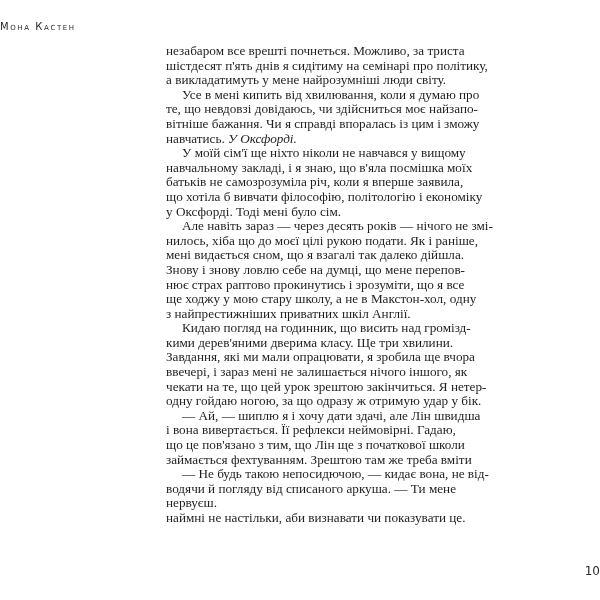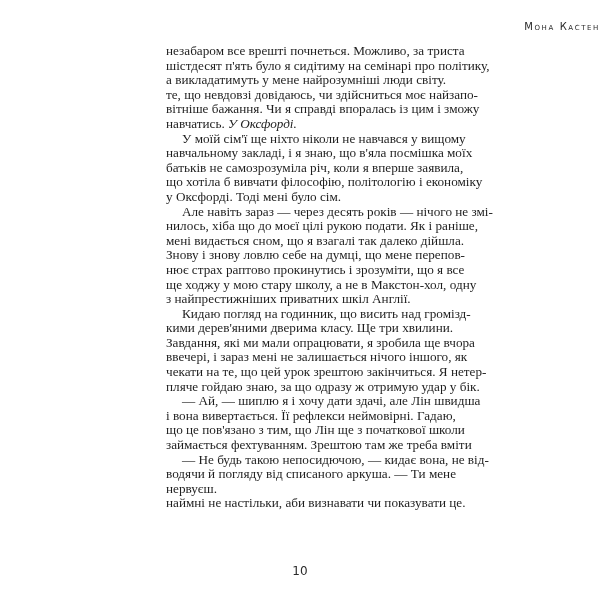--- a/index.html
+++ b/index.html
@@ -19,21 +19,21 @@
       position: absolute;
       left: 0; top: 0;
       width: 600px; height: 600px;
       background: #ffffff;
     }
     .running-head {
       position: absolute;
       top: 21px;
       left: 0;
       width: 600px;
-      text-align: right;
+      text-align: left;
       font-family: "DejaVu Sans", sans-serif;
       font-size: 10px;
       letter-spacing: 1.6px;
       font-variant: small-caps;
       color: #2a2a2a;
     }
     .body-text {
       position: absolute;
       top: 44px;
       left: 166px;
@@ -57,38 +57,39 @@
     }
     .line .it {
       font-style: italic;
       margin-top: 28px;
     }
     .folio {
       position: absolute;
       top: 564px;
       left: 0;
       width: 600px;
-      text-align: center;
+      text-align: right;
       font-family: "DejaVu Sans", sans-serif;
       font-size: 12px;
       color: #2a2a2a;
     }
   </style>
 </head>
 <body>
 
 <div class="page">
 
   <div class="running-head">Мона Кастен</div>
 
   <div class="body-text">
     <span class="line">незабаром все врешті почнеться. Можливо, за триста</span>
-    <span class="line">шістдесят п'ять було я сидітиму на семінарі про політику,</span>
+    <span class="line">шістдесят п'ять днів я сидітиму на семінарі про політику,</span>
     <span class="line last">а викладатимуть у мене найрозумніші люди світу.</span>
 
+    <span class="line indent">Усе в мені кипить від хвилювання, коли я думаю про</span>
     <span class="line">те, що невдовзі довідаюсь, чи здійсниться моє найзапо-</span>
     <span class="line">вітніше бажання. Чи я справді впоралась із цим і зможу</span>
     <span class="line last"><span>навчатись.</span> <span class="it">У Оксфорді.</span></span>
 
     <span class="line indent">У моїй сім'ї ще ніхто ніколи не навчався у вищому</span>
     <span class="line">навчальному закладі, і я знаю, що в'яла посмішка моїх</span>
     <span class="line">батьків не самозрозуміла річ, коли я вперше заявила,</span>
     <span class="line">що хотіла б вивчати філософію, політологію і економіку</span>
     <span class="line last">у Оксфорді. Тоді мені було сім.</span>
 
@@ -98,21 +99,21 @@
     <span class="line">Знову і знову ловлю себе на думці, що мене перепов-</span>
     <span class="line">нює страх раптово прокинутись і зрозуміти, що я все</span>
     <span class="line">ще ходжу у мою стару школу, а не в Макстон-хол, одну</span>
     <span class="line last">з найпрестижніших приватних шкіл Англії.</span>
 
     <span class="line indent">Кидаю погляд на годинник, що висить над громізд-</span>
     <span class="line">кими дерев'яними дверима класу. Ще три хвилини.</span>
     <span class="line">Завдання, які ми мали опрацювати, я зробила ще вчора</span>
     <span class="line">ввечері, і зараз мені не залишається нічого іншого, як</span>
     <span class="line">чекати на те, що цей урок зрештою закінчиться. Я нетер-</span>
-    <span class="line last">пляче гойдаю знаю, за що одразу ж отримую удар у бік.</span>
+    <span class="line last">одну гойдаю ногою, за що одразу ж отримую удар у бік.</span>
 
     <span class="line indent">— Ай, — шиплю я і хочу дати здачі, але Лін швидша</span>
     <span class="line">і вона вивертається. Її рефлекси неймовірні. Гадаю,</span>
     <span class="line">що це пов'язано з тим, що Лін ще з початкової школи</span>
     <span class="line">займається фехтуванням. Зрештою там же треба вміти</span>
 
     <span class="line indent">— Не будь такою непосидючою, — кидає вона, не від-</span>
     <span class="line">водячи й погляду від списаного аркуша. — Ти мене</span>
     <span class="line last">нервуєш.</span>
 

